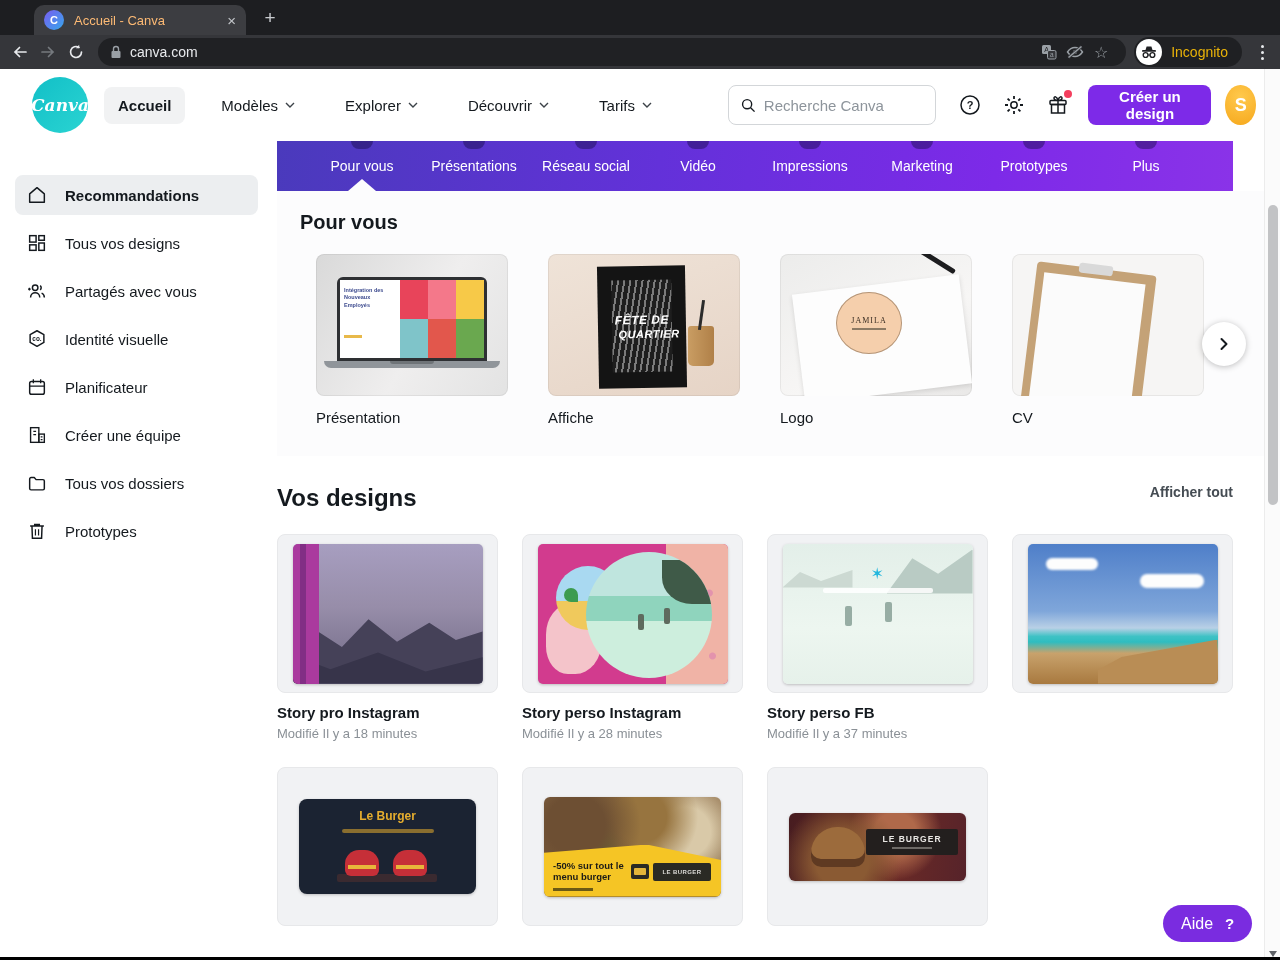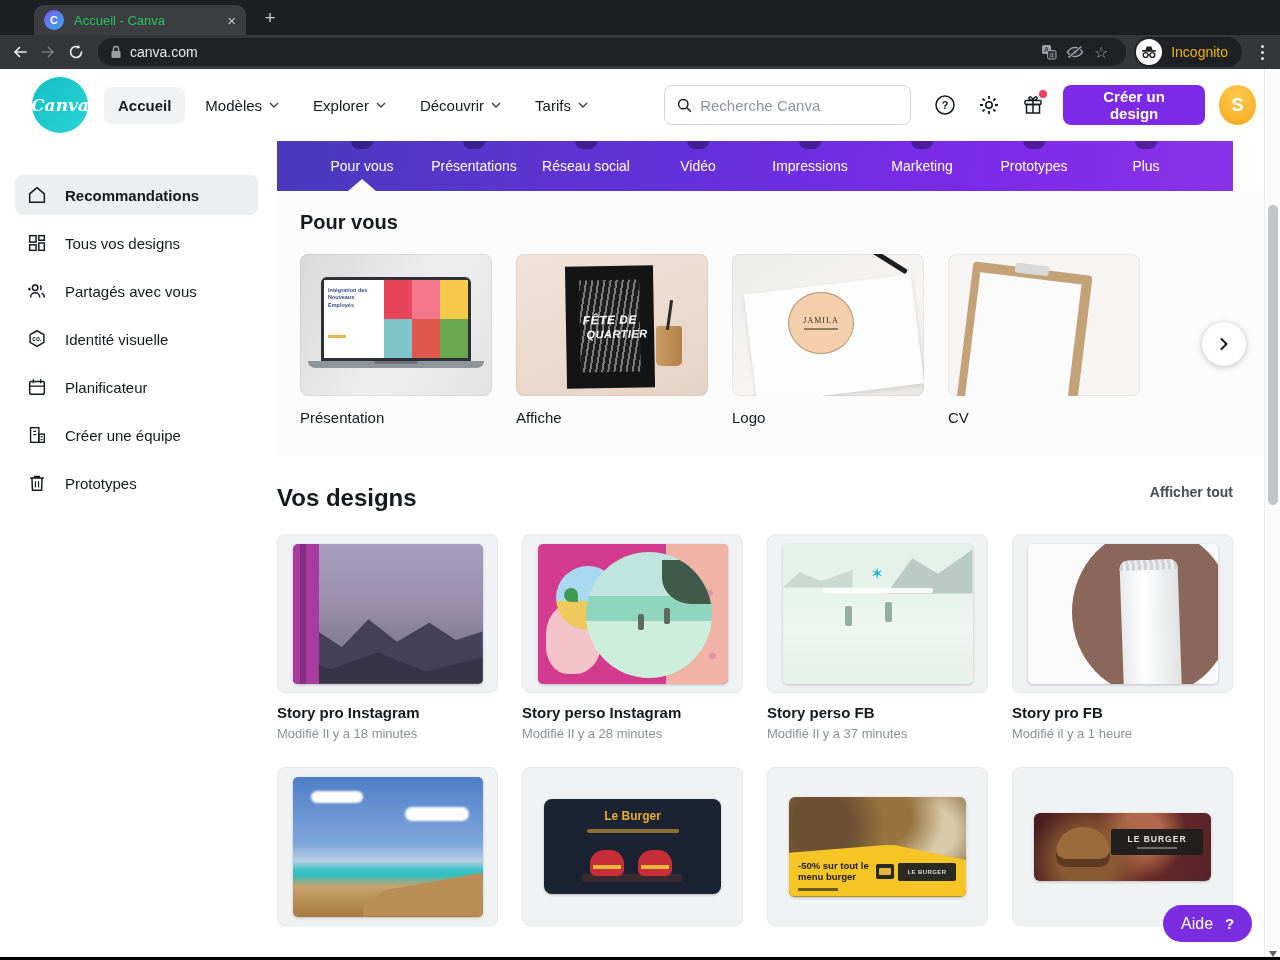--- a/index.html
+++ b/index.html
@@ -5,21 +5,21 @@
   * { box-sizing: border-box; margin: 0; padding: 0; }
   html,body { width:1280px; height:960px; overflow:hidden; }
   body { font-family:"Liberation Sans", sans-serif; background:#fff; position:relative; }
 
   
   .tabstrip { height:35px; background:#1d1e21; position:relative; }
   .tab { position:absolute; left:34px; top:5px; width:212px; height:30px; background:#3c3d41;
          border-radius:10px 10px 0 0; display:flex; align-items:center; padding:0 10px; }
   .favicon { width:20px; height:20px; border-radius:50%; background:linear-gradient(135deg,#7a5cf0,#35a8ec);
              color:#fff; font-size:11px; font-weight:bold; display:flex; align-items:center; justify-content:center; flex:0 0 auto;}
-  .tab-title { color:#22c55e; font-size:13px; margin-left:10px; white-space:nowrap; overflow:hidden; flex:1;}
+  .tab-title { color:#fdba74; font-size:13px; margin-left:10px; white-space:nowrap; overflow:hidden; flex:1;}
   .tab-close { color:#c3c6ca; font-size:15px; margin-left:6px; cursor:default; }
   .newtab { position:absolute; left:258px; top:6px; width:24px; height:24px; color:#c8cbcf; font-size:19px;
             display:flex; align-items:center; justify-content:center; }
 
   .toolbar { height:34px; background:#35363a; display:flex; align-items:center; padding:0 6px; }
   .navbtn { width:28px; height:28px; display:flex; align-items:center; justify-content:center; border-radius:50%; }
   .urlbar { flex:1; height:28px; background:#202124; border-radius:14px; margin:0 8px; display:flex;
             align-items:center; padding:0 12px; }
   .url-text { color:#e8eaed; font-size:14px; margin-left:8px; }
   .urlbar .spacer { flex:1; }
@@ -30,21 +30,21 @@
   .incog-circle { width:26px; height:26px; background:#fff; border-radius:50%; display:flex; align-items:center; justify-content:center;}
   .incog-label { color:#eab308; font-size:14px; }
   .dots { width:24px; height:24px; display:flex; flex-direction:column; align-items:center; justify-content:center; gap:3px; margin-left:8px;}
   .dots i { width:3px; height:3px; border-radius:50%; background:#e8eaed; }
 
   
   .app-header { height:72px; background:#fff; display:flex; align-items:center; padding:0 24px 0 32px; }
   .logo { width:56px; height:56px; border-radius:50%; background:linear-gradient(135deg,#12bfc7,#2ad4d2);
           color:#fff; display:flex; align-items:center; justify-content:center;
           font-family:"DejaVu Serif", serif; font-style:italic; font-weight:bold; font-size:17px; }
-  .main-nav { display:flex; align-items:center; margin-left:16px; gap:6px; }
+  .main-nav { display:flex; align-items:center; margin-left:16px; gap:22px; }
   .nav-item { font-size:15px; color:#14191e; padding:10px 14px; border-radius:8px; display:flex; align-items:center; gap:7px; }
   .nav-item.active { background:#f1f2f3; font-weight:bold; }
   .chev { width:10px; height:6px; }
   .search-box { width:265px; height:40px; border:1px solid #d3d6d9; border-radius:8px; background:#fff;
                 display:flex; align-items:center; padding:0 12px; margin-left:62px; }
   .search-box input { border:none; outline:none; font-size:15px; color:#14191e; width:100%; margin-left:8px;
                       font-family:"Liberation Sans", sans-serif; }
   .search-box input::placeholder { color:#8d949b; }
   .hdr-icons { display:flex; align-items:center; gap:8px; margin-left:16px; }
   .hicon { width:36px; height:36px; display:flex; align-items:center; justify-content:center; position:relative; }
@@ -73,21 +73,21 @@
   .cat .stub { position:absolute; top:0; left:50%; transform:translateX(-50%); width:22px; height:8px;
                background:rgba(22,12,70,.45); border-radius:0 0 11px 11px; }
   .banner .tri { position:absolute; bottom:0; left:71px; width:0; height:0;
                  border-left:14px solid transparent; border-right:14px solid transparent; border-bottom:12px solid #fcfcfd; }
 
   
   .section-foryou { background:#fcfcfd; padding:20px 0 30px 23px; }
   .fy-title { font-size:20px; font-weight:bold; color:#14191e; }
   .fy-clip { width:933px; overflow:hidden; margin-top:20px; position:relative; }
   .fy-row { display:flex; gap:24px; width:1110px; }
-  .tcard { width:192px; flex:0 0 auto; }
+  .tcard { width:192px; flex:0 0 auto;margin-left:16px; }
   .tthumb { width:192px; height:142px; border-radius:8px; position:relative; overflow:hidden;
             box-shadow:inset 0 0 0 1px rgba(0,0,0,.06); }
   .tlabel { font-size:15px; color:#14191e; margin-top:13px; font-weight:500; white-space:nowrap; }
 
   
   .th-pres { background:linear-gradient(120deg,#d9d9d9,#efeeee 55%,#e3e3e3); }
   .laptop { position:absolute; left:21px; top:23px; width:150px; height:84px; background:#2e3033; border-radius:6px 6px 0 0; padding:3px; }
   .slide { width:100%; height:100%; background:#fff; display:flex; }
   .slide-left { width:42%; padding:7px 4px; }
   .slide-title { font-size:5.5px; color:#3c4a8e; font-weight:bold; line-height:1.35; }
@@ -428,20 +428,28 @@
     <div class="side-item">
       <span class="side-ic">
           <svg width="22" height="22" viewBox="0 0 24 24" stroke="#14191e" stroke-width="1.5" fill="none">
             <rect x="5" y="4" width="9" height="16"></rect>
             <path d="M8 8h3M8 11.5h3" stroke-width="1.3"></path>
             <rect x="14" y="11" width="6" height="9"></rect>
             <path d="M16 14h2M16 17h2" stroke-width="1.2"></path>
           </svg>
         </span>
       <span class="side-label">Créer une équipe</span>
+    </div>
+    <div class="side-item">
+      <span class="side-ic">
+          <svg width="22" height="22" viewBox="0 0 24 24" stroke="#14191e" stroke-width="1.6" fill="none">
+            <path d="M4 7.5a1.5 1.5 0 0 1 1.5-1.5H9l2 2.3h7.5A1.5 1.5 0 0 1 20 9.8v8.2a1.5 1.5 0 0 1-1.5 1.5h-13A1.5 1.5 0 0 1 4 18z" stroke-linejoin="round"></path>
+          </svg>
+        </span>
+      <span class="side-label">Tous vos dossiers</span>
     </div>
     <div class="side-item">
       <span class="side-ic">
           <svg width="22" height="22" viewBox="0 0 24 24" stroke="#14191e" stroke-width="1.6" fill="none">
             <path d="M4.5 6.5h15M9.5 6.5V4.8h5v1.7"></path>
             <path d="M6.5 6.5 7 20h10l.5-13.5"></path>
             <path d="M10.3 10v7M13.7 10v7" stroke-width="1.3"></path>
           </svg>
         </span>
       <span class="side-label">Prototypes</span>
@@ -595,30 +603,20 @@
                 <div class="hill2"></div>
                 <div class="txt"></div>
             <span class="star">✶</span>
             <div class="f1"></div>
                 <div class="f2"></div>
               </div>
             </div>
           <div class="dtitle">Story perso FB</div>
           <div class="dtime">Modifié Il y a 37 minutes</div>
         </div>
-        <div class="dcard">
-          <div class="dframe">
-              <div class="dthumb d4">
-            <div class="circle"></div>
-                <div class="tube"></div>
-              </div>
-            </div>
-          <div class="dtitle">Story pro FB</div>
-          <div class="dtime">Modifié il y a 1 heure</div>
-        </div>
 
         <div class="dcard">
           <div class="dframe">
               <div class="dthumb r1">
             <div class="cloud1"></div>
                 <div class="cloud2"></div>
                 <div class="hut"></div>
               </div>
             </div>
         </div>

